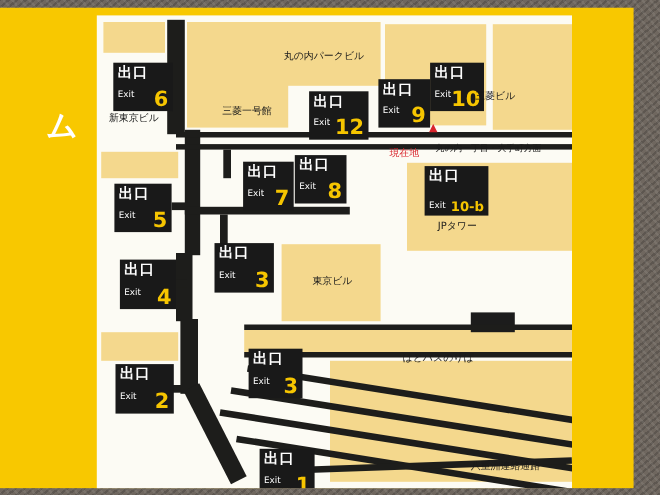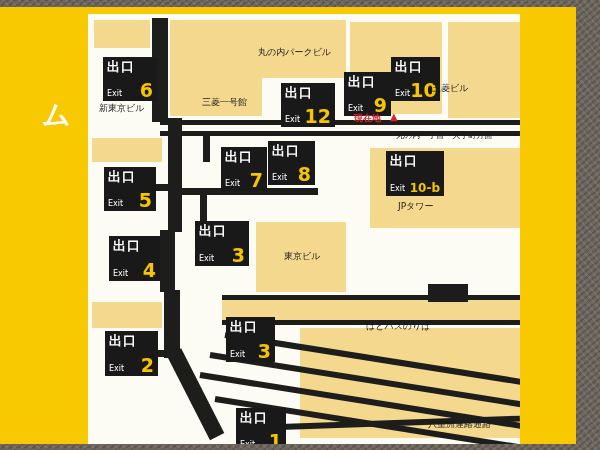--- a/index.html
+++ b/index.html
@@ -38,32 +38,32 @@
   .bldg.dark { background: #1c1c1c; }
   .road { position: absolute; background: #1d1d1b; z-index: 3; }
   .road.diag  { transform-origin: left center; transform: rotate(9deg); }
   .road.diag2 { transform-origin: left center; transform: rotate(-2deg); }
   .road.corr  { transform-origin: top center; transform: rotate(-27deg); }
 
   .lbl {
     position: absolute; z-index: 6; font-size: 9px; color: #1a1a1a;
     white-space: nowrap; line-height: 1;
   }
-  .lbl.red { color: #d8242c; font-weight: bold; }
+  .lbl.red { color: #d8242c; font-weight: normal; margin-top: 22px; }
   .lbl.small { font-size: 8px; font-family: Liberation Mono, monospace; }
   .marker-tri { position: absolute; z-index: 6; color: #d8242c; font-size: 10px; line-height: 1; }
 
   .exit-box {
     position: absolute; z-index: 5;
     background: #191919; color: #ffffff;
     padding: 3px 4px 2px 4px;
     display: flex; flex-direction: column; justify-content: space-between;
   }
   .exit-box .jp { font-size: 13px; font-weight: bold; letter-spacing: 1px; line-height: 1.1; }
-  .exit-box .row { display: flex; align-items: flex-end; justify-content: space-between; line-height: 1; }
+  .exit-box .row { display: flex; align-items: flex-start; justify-content: space-between; line-height: 1; }
   .exit-box .en { font-size: 8px; color: #ffffff; padding-bottom: 1px; }
   .exit-box .num { font-size: 19px; font-weight: bold; color: #f6c500; line-height: 0.9; }
   .exit-box.wide .num { font-size: 12px; }
 </style>
 </head>
 <body>
 
 <div class="sign"></div>
 <div class="side-text">ム</div>
 

